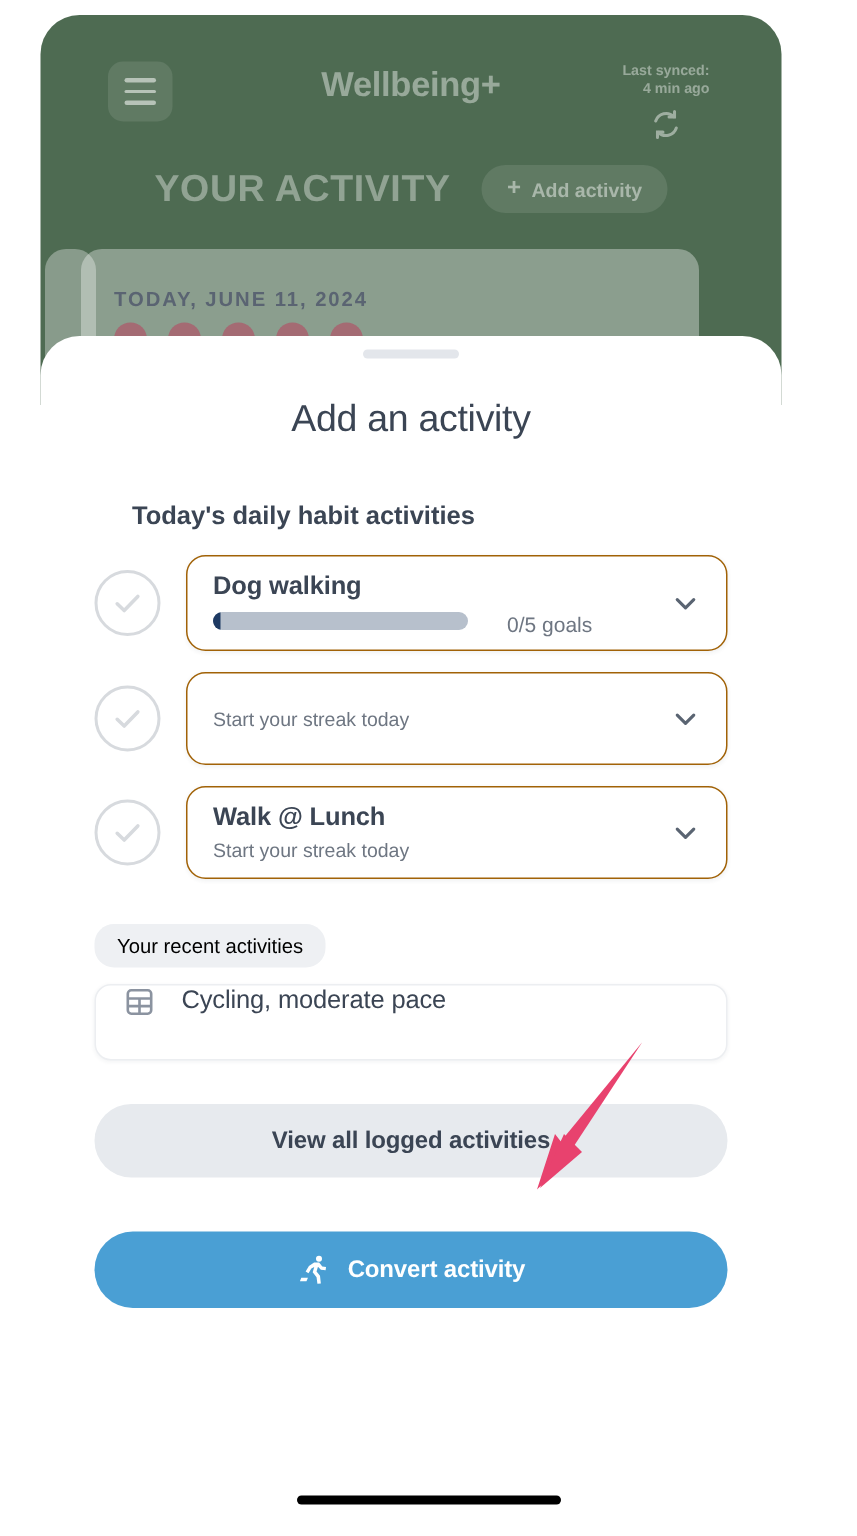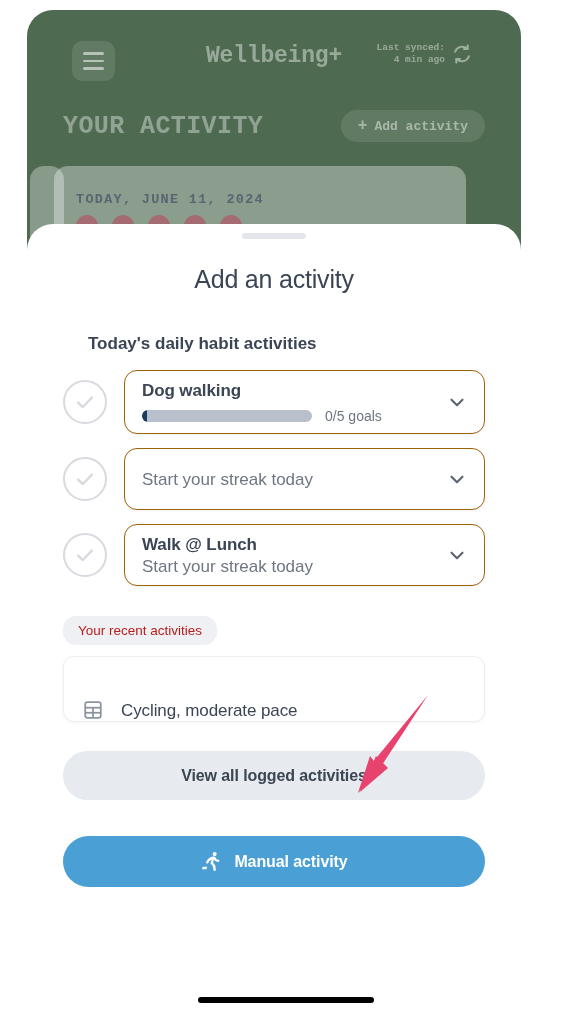--- a/index.html
+++ b/index.html
@@ -16,21 +16,20 @@
   }
 
   
   .app-bg {
     position:absolute;
     left:27px; top:10px;
     width:494px; height:260px;
     background:#4e6b52;
     border-radius:26px 26px 0 0;
     overflow:hidden;
-    font-family:Liberation Mono, monospace;
   }
   .app-topbar {
     position:relative;
     height:78px;
   }
   .hamburger-btn {
     position:absolute; left:45px; top:31px;
     width:43px; height:40px;
     border-radius:10px;
     background:rgba(255,255,255,0.10);
@@ -41,33 +40,33 @@
     background:rgba(255,255,255,0.55);
   }
   .app-brand {
     position:absolute; left:0; right:0; top:33px;
     text-align:center;
     font-size:23px; font-weight:bold; letter-spacing:-0.2px;
     color:rgba(255,255,255,0.42);
   }
   .sync-wrap {
     position:absolute; right:48px; top:32px;
-    display:flex; align-items:center; gap:6px;
+    display:flex; align-items:center; gap:6px;flex-direction:column;
   }
   .sync-text {
     text-align:right;
     font-size:9.5px; font-weight:bold; line-height:12px;
     color:rgba(255,255,255,0.42);
   }
   .sync-icon { width:22px; height:22px; opacity:0.45; }
 
   .app-section-head {
     position:absolute; left:0; right:0; top:100px;
     display:flex; align-items:center; justify-content:space-between;
-    padding:0 36px;
+    padding:0 76px;
   }
   .app-section-title {
     font-size:25px; font-weight:bold; letter-spacing:0.4px;
     color:rgba(255,255,255,0.38);
   }
   .add-activity-pill {
     display:flex; align-items:center; gap:7px;
     height:32px; padding:0 17px;
     border-radius:16px;
     background:rgba(255,255,255,0.10);
@@ -154,26 +153,26 @@
     padding:9px 16px 9px 17px;
   }
   .habit-card-body { flex:1 1 auto; min-width:0; }
   .habit-name {
     font-size:17px; font-weight:bold; letter-spacing:-0.1px;
     color:#3b4554;
     line-height:22px;
   }
   .habit-sub {
     margin-top:1px;
-    font-size:17px;
+    font-size:13px;
     color:#6e7682;
     line-height:19px;
   }
   .habit-progress-row {
-    display:flex; align-items:center; gap:13px;
+    display:flex; align-items:flex-start; gap:26px;
     margin-top:6px;
   }
   .progress-track {
     position:relative;
     width:170px; height:12px; border-radius:6px;
     background:#b7c0cc;
     overflow:hidden;
   }
   .progress-fill {
     position:absolute; left:0; top:0; bottom:0;
@@ -187,30 +186,30 @@
   .chevron { flex:0 0 auto; margin-left:10px; }
 
   
   .recent-pill {
     display:inline-block;
     margin-top:16px;
     padding:7px 15px;
     border-radius:13px;
     background:#eef0f3;
     font-size:13.5px;
-    color:#b91c1c;
+    color:#000000;
   }
   .recent-card {
     margin-top:11px;
-    height:66px;
+    height:51px;
     background:#ffffff;
     border:1px solid #eceef1;
     border-radius:11px;
     box-shadow:0 1px 3px rgba(40,50,70,0.06);
-    display:flex; align-items:flex-end;
+    display:flex; align-items:flex-start;
     padding:0 18px;
     gap:17px;
   }
   .recent-label {
     font-size:17px; color:#3b4554; letter-spacing:-0.1px;
   }
 
   
   .view-all-btn {
     margin-top:29px;
@@ -393,21 +392,21 @@
     <button class="view-all-btn">View all logged activities</button>
 
     
     <div class="action-row">
       <button class="action-btn">
         <svg width="23" height="23" viewBox="0 0 24 24" fill="#ffffff">
           <circle cx="15.3" cy="4.3" r="2.1"></circle>
           <path d="M11.9 7.0 L8.3 9.4 L6.0 13.2 L8.0 14.4 L10.0 11.2 L12.0 10.1 L10.9 13.8 L13.6 17.2 L14.2 21.8 L16.6 21.5 L16.0 16.2 L13.6 13.2 L14.6 9.9 L16.6 12.0 L19.9 12.4 L20.2 10.1 L17.6 9.8 L15.4 6.9 Z"></path>
           <path d="M3.0 17.6 L7.6 17.6 L6.6 20.0 L2.0 20.0 Z"></path>
         </svg>
-        <span>Manual activity</span>
+        <span>Convert activity</span>
       </button>
     </div>
   </div>
 
   <svg class="annot-arrow" viewBox="0 0 110 110">
     <path d="M88 5 L36 74 L46 76 L18 103 L30 66 L37 75 Z" fill="#e8426e"></path>
     <path d="M88 5 L33 72 L40 78 Z" fill="#e8426e"></path>
     <path d="M36 66 L20 102 L48 78 Z" fill="#e8426e"></path>
   </svg>
 

